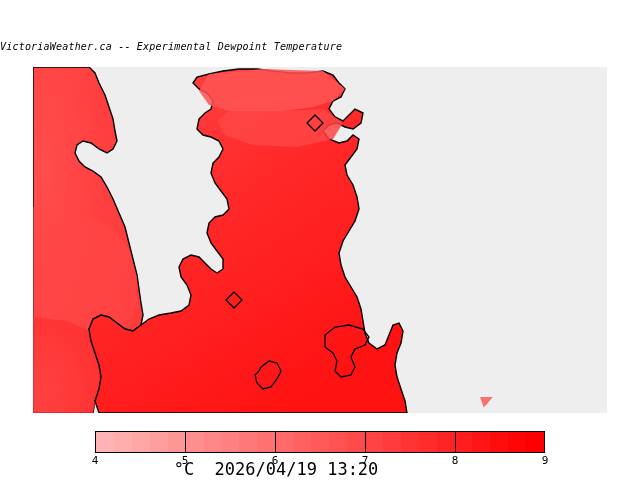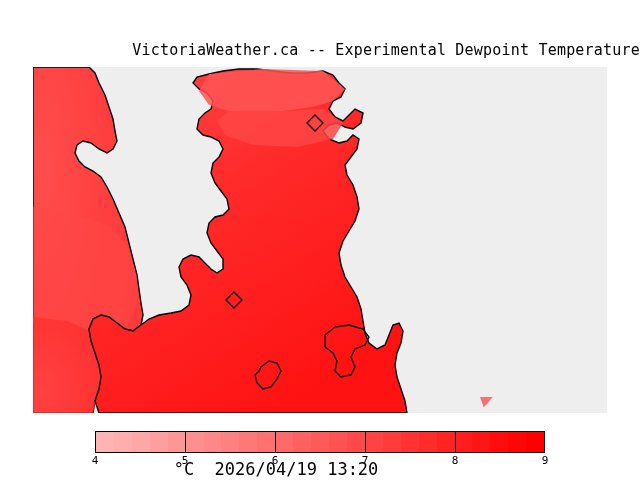--- a/index.html
+++ b/index.html
@@ -20,25 +20,26 @@
     left: 0; top: 0;
     width: 640px; height: 480px;
     background: #ffffff;
   }
 
   
   #title {
     position: absolute;
     left: 0; top: 41px;
     width: 640px;
-    text-align: right;
-    font-size: 15px;
+    text-align: left;
+    font-size: 10px;
     letter-spacing: 0.2px;
     color: #000000;
     white-space: pre;
+    font-style: italic;
   }
 
   
   #map-panel {
     position: absolute;
     left: 33px; top: 67px;
     width: 574px; height: 346px;
     background: #eeeeee;       
     overflow: hidden;
   }

